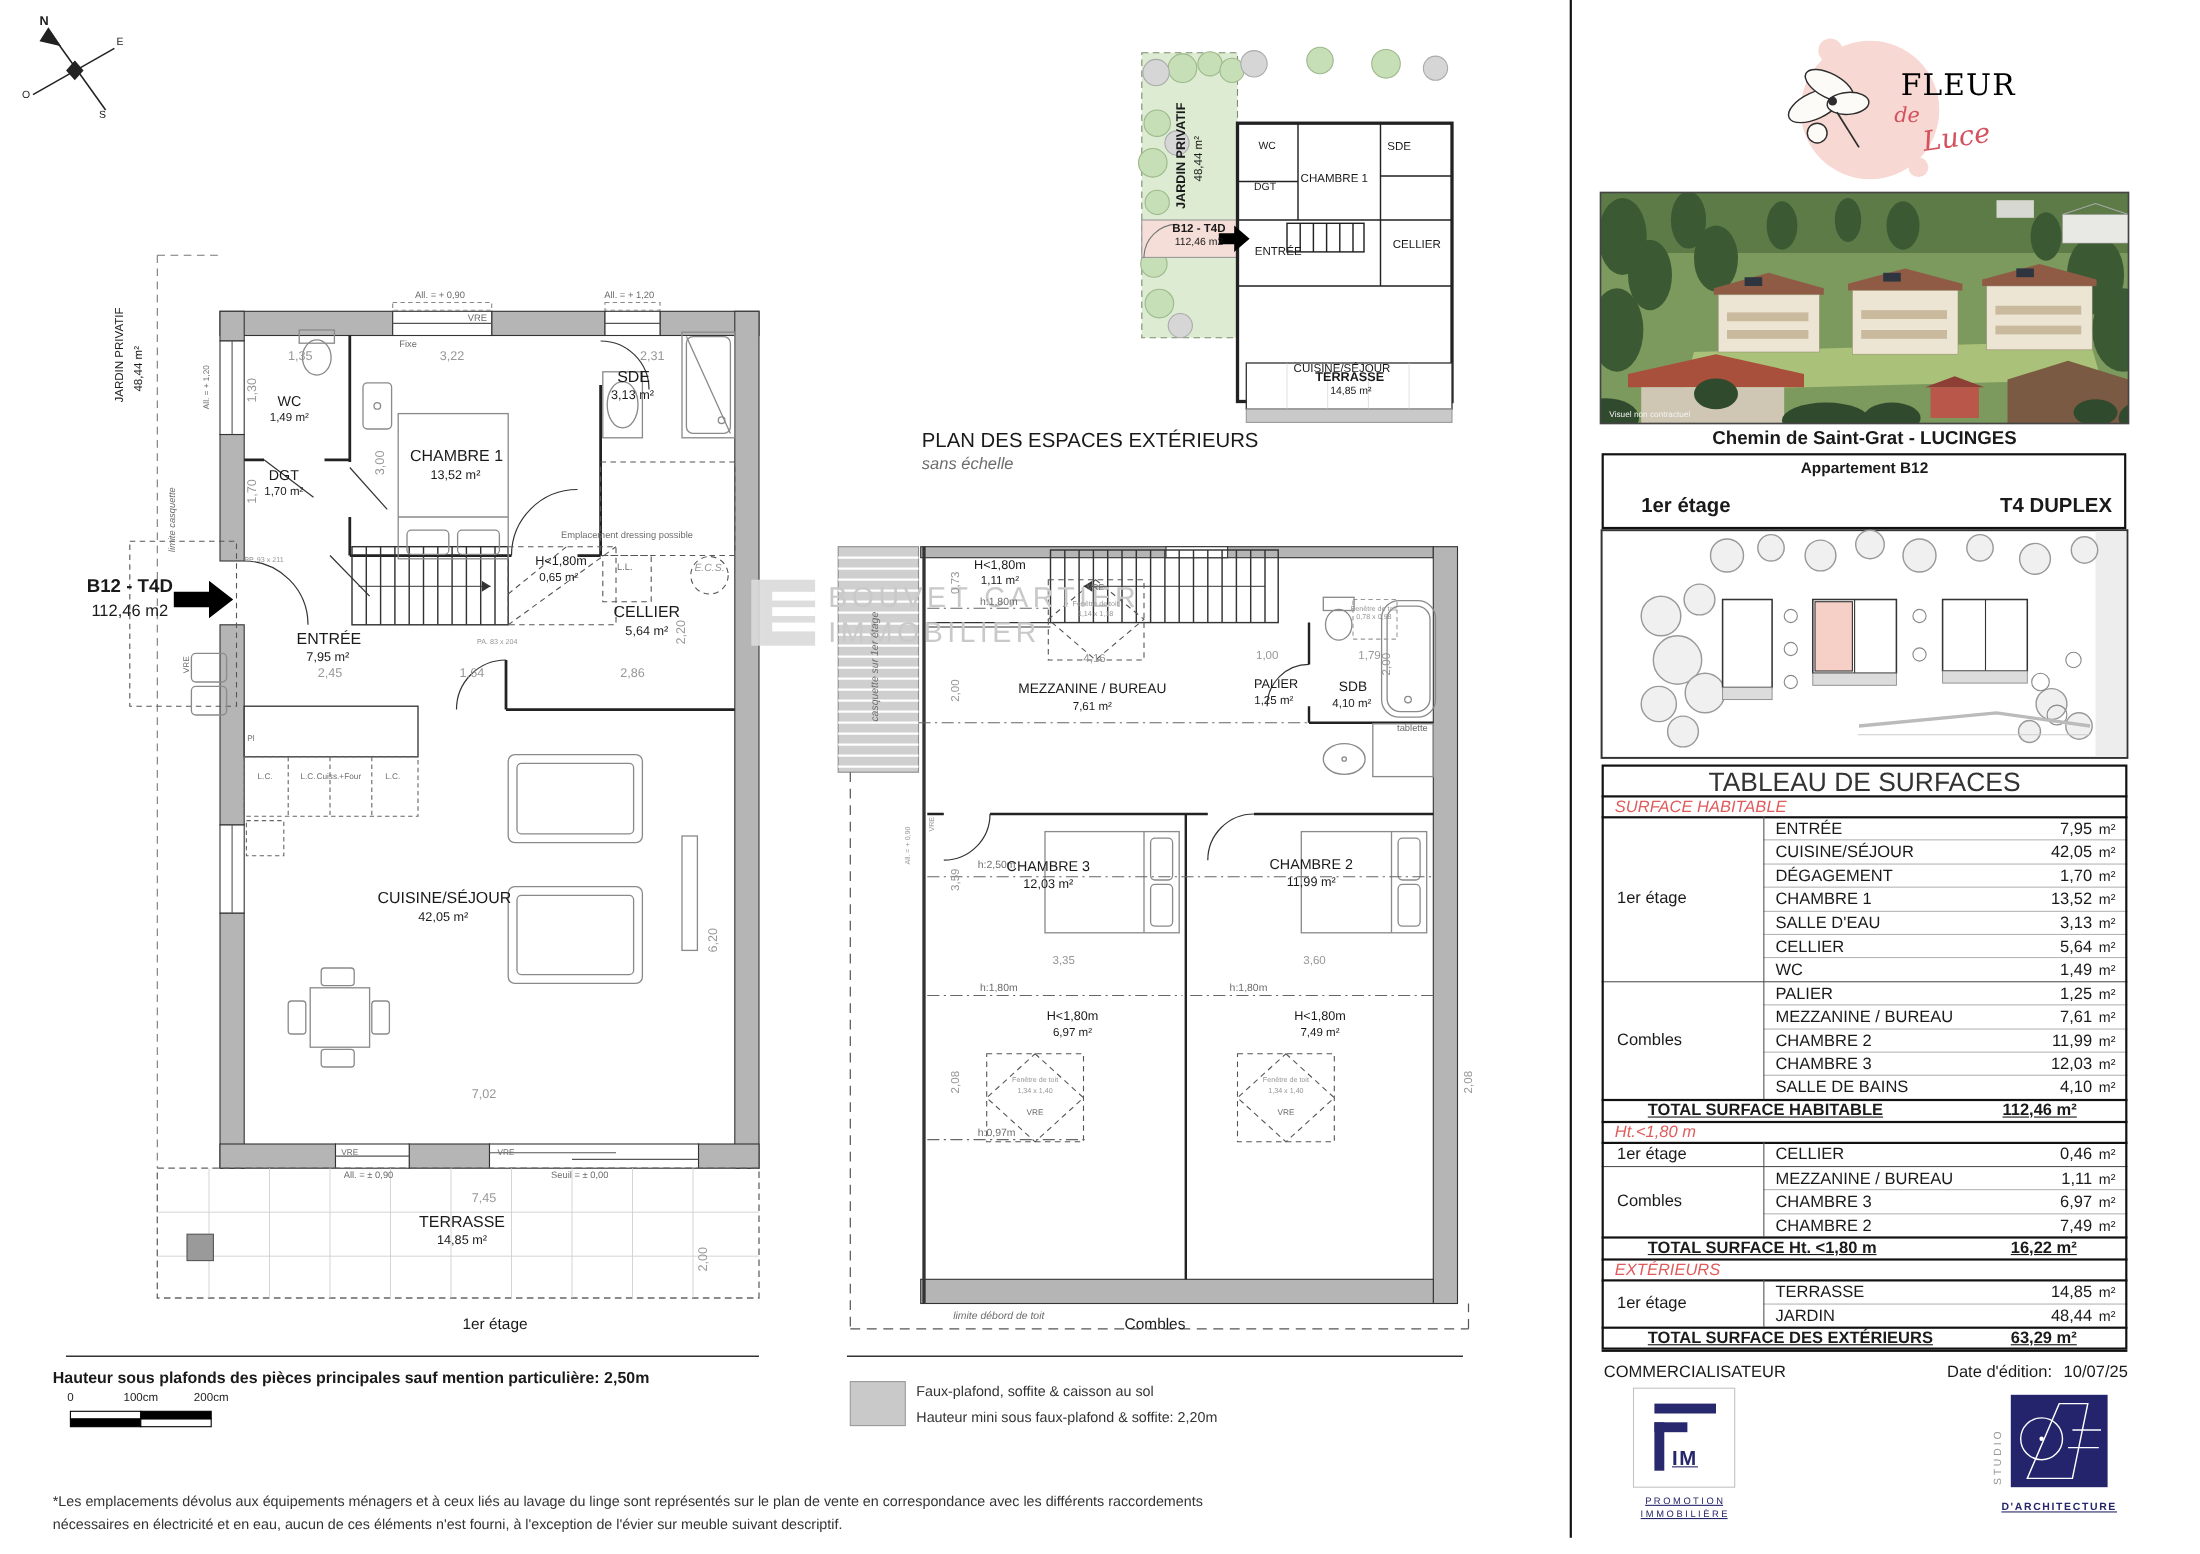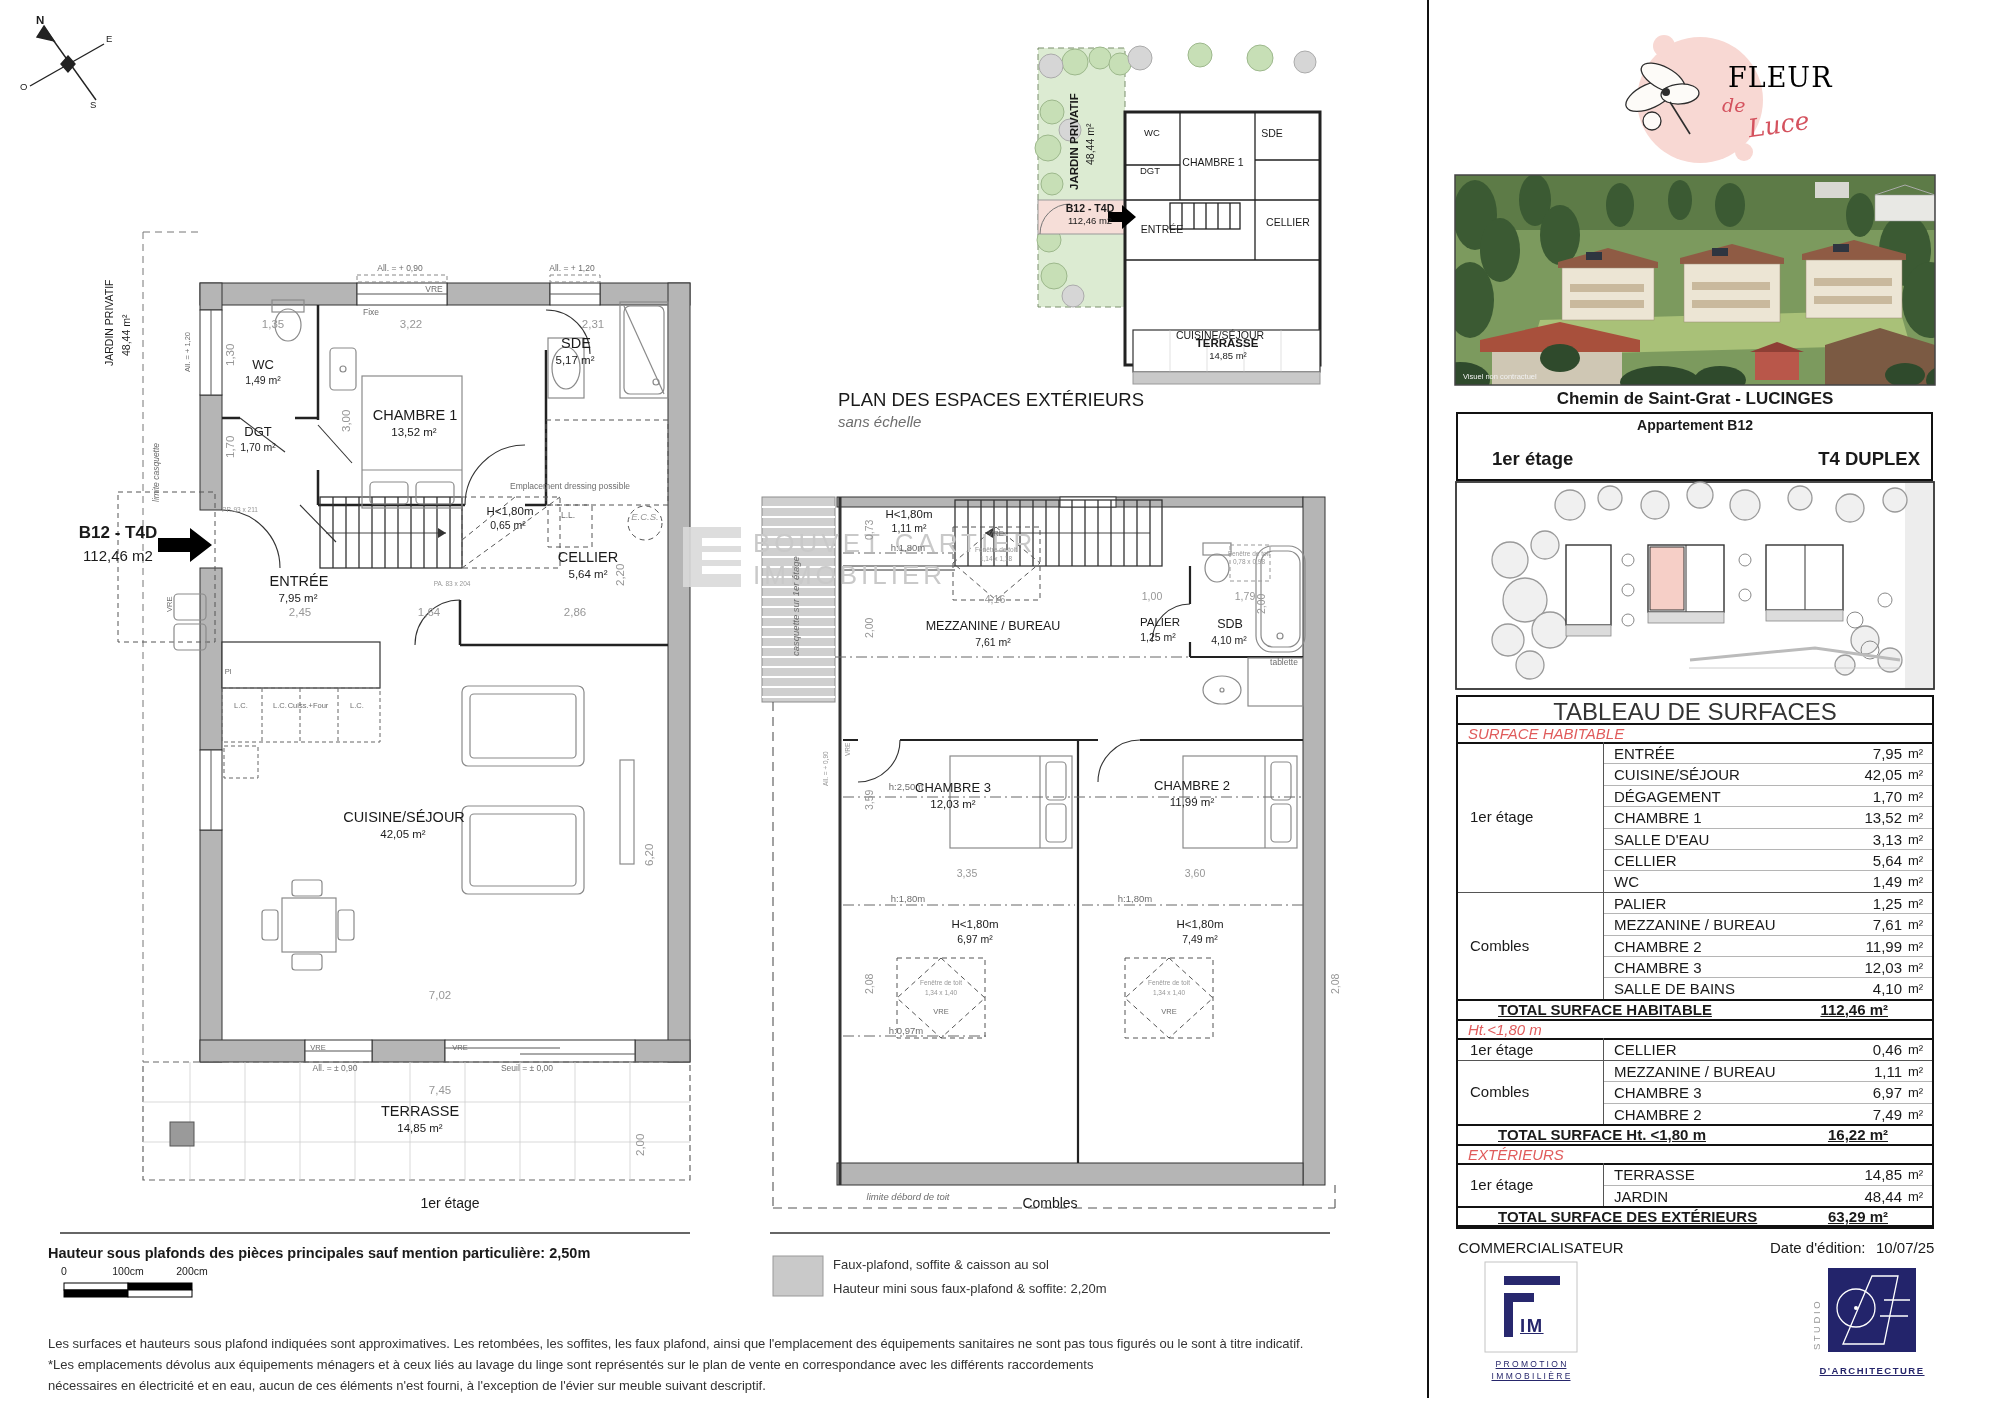--- a/index.html
+++ b/index.html
@@ -474,21 +474,20 @@
 <div class="t f8 c navy" style="left:1531px;top:1372px">I M M O B I L I È R E</div>
 <div class="t r f9 g" style="left:1812px;top:1350px">S T U D I O</div>
 <div class="t f9 c b navy ls1" style="left:1872px;top:1366px">D'ARCHITECTURE</div>
 
 <div class="t f14 b" style="left:48px;top:1246px">Hauteur sous plafonds des pièces principales sauf mention particulière: 2,50m</div>
 <div class="t f10 c" style="left:64px;top:1266px">0</div>
 <div class="t f10 c" style="left:128px;top:1266px">100cm</div>
 <div class="t f10 c" style="left:192px;top:1266px">200cm</div>
 <div class="t f13 dk" style="left:833px;top:1258px">Faux-plafond, soffite &amp; caisson au sol</div>
 <div class="t f13 dk" style="left:833px;top:1282px">Hauteur mini sous faux-plafond &amp; soffite: 2,20m</div>
-<div class="t f13 dk" style="left:48px;top:1337px">Les surfaces et hauteurs sous plafond indiquées sont approximatives. Les retombées, les soffites, les faux plafond, ainsi que l'emplacement des équipements sanitaires ne sont pas tous figurés ou le sont à titre indicatif.</div>
 <div class="t f13 dk" style="left:48px;top:1358px">*Les emplacements dévolus aux équipements ménagers et à ceux liés au lavage du linge sont représentés sur le plan de vente en correspondance avec les différents raccordements</div>
 <div class="t f13 dk" style="left:48px;top:1379px">nécessaires en électricité et en eau, aucun de ces éléments n'est fourni, à l'exception de l'évier sur meuble suivant descriptif.</div>
 
 <div class="t f11 b" style="left:36px;top:14px">N</div>
 <div class="t f9" style="left:106px;top:34px">E</div>
 <div class="t f9" style="left:90px;top:100px">S</div>
 <div class="t f9" style="left:20px;top:82px">O</div>
 
 <div id="surface-table">
       <div class="t f24 c dk" style="left: 1695px; top: 699px;">TABLEAU DE SURFACES</div>
@@ -591,21 +590,21 @@
       <div class="box" style="left: 1456px; top: 695px; width: 474px; height: 527.7px; border: 2px solid rgb(17, 17, 17);"></div>
     </div>
 
 <div class="t f13 c" style="left: 263px; top: 358px;">WC</div>
     <div class="t f10 c" style="left: 263px; top: 375px;">1,49 m²</div>
     <div class="t f13 c" style="left: 258px; top: 425px;">DGT</div>
     <div class="t f10 c" style="left: 258px; top: 442px;">1,70 m²</div>
     <div class="t f14 c" style="left: 415px; top: 408px;">CHAMBRE 1</div>
     <div class="t f11 c" style="left: 414px; top: 426px;">13,52 m²</div>
     <div class="t f14 c" style="left: 576px; top: 336px;">SDE</div>
-    <div class="t f11 c" style="left: 575px; top: 354px;">5,17 m²</div>
+    <div class="t f11 c" style="left: 575px; top: 354px;">3,13 m²</div>
     <div class="t f14 c" style="left: 299px; top: 574px;">ENTRÉE</div>
     <div class="t f11 c" style="left: 298px; top: 592px;">7,95 m²</div>
     <div class="t f11 c" style="left: 510px; top: 505px;">H&lt;1,80m</div>
     <div class="t f10 c" style="left: 508px; top: 520px;">0,65 m²</div>
     <div class="t f14 c" style="left: 588px; top: 550px;">CELLIER</div>
     <div class="t f11 c" style="left: 588px; top: 568px;">5,64 m²</div>
     <div class="t f14 c" style="left: 404px; top: 810px;">CUISINE/SÉJOUR</div>
     <div class="t f11 c" style="left: 403px; top: 828px;">42,05 m²</div>
     <div class="t f14 c" style="left: 420px; top: 1104px;">TERRASSE</div>
     <div class="t f11 c" style="left: 420px; top: 1122px;">14,85 m²</div>

